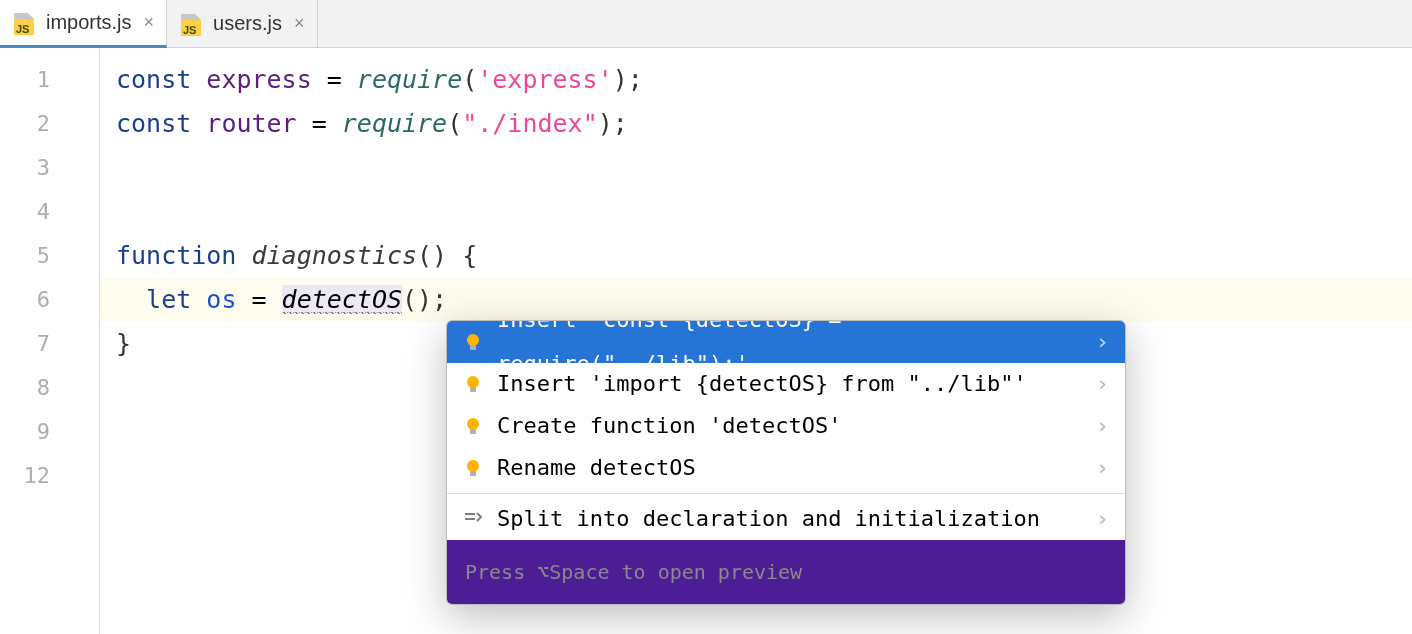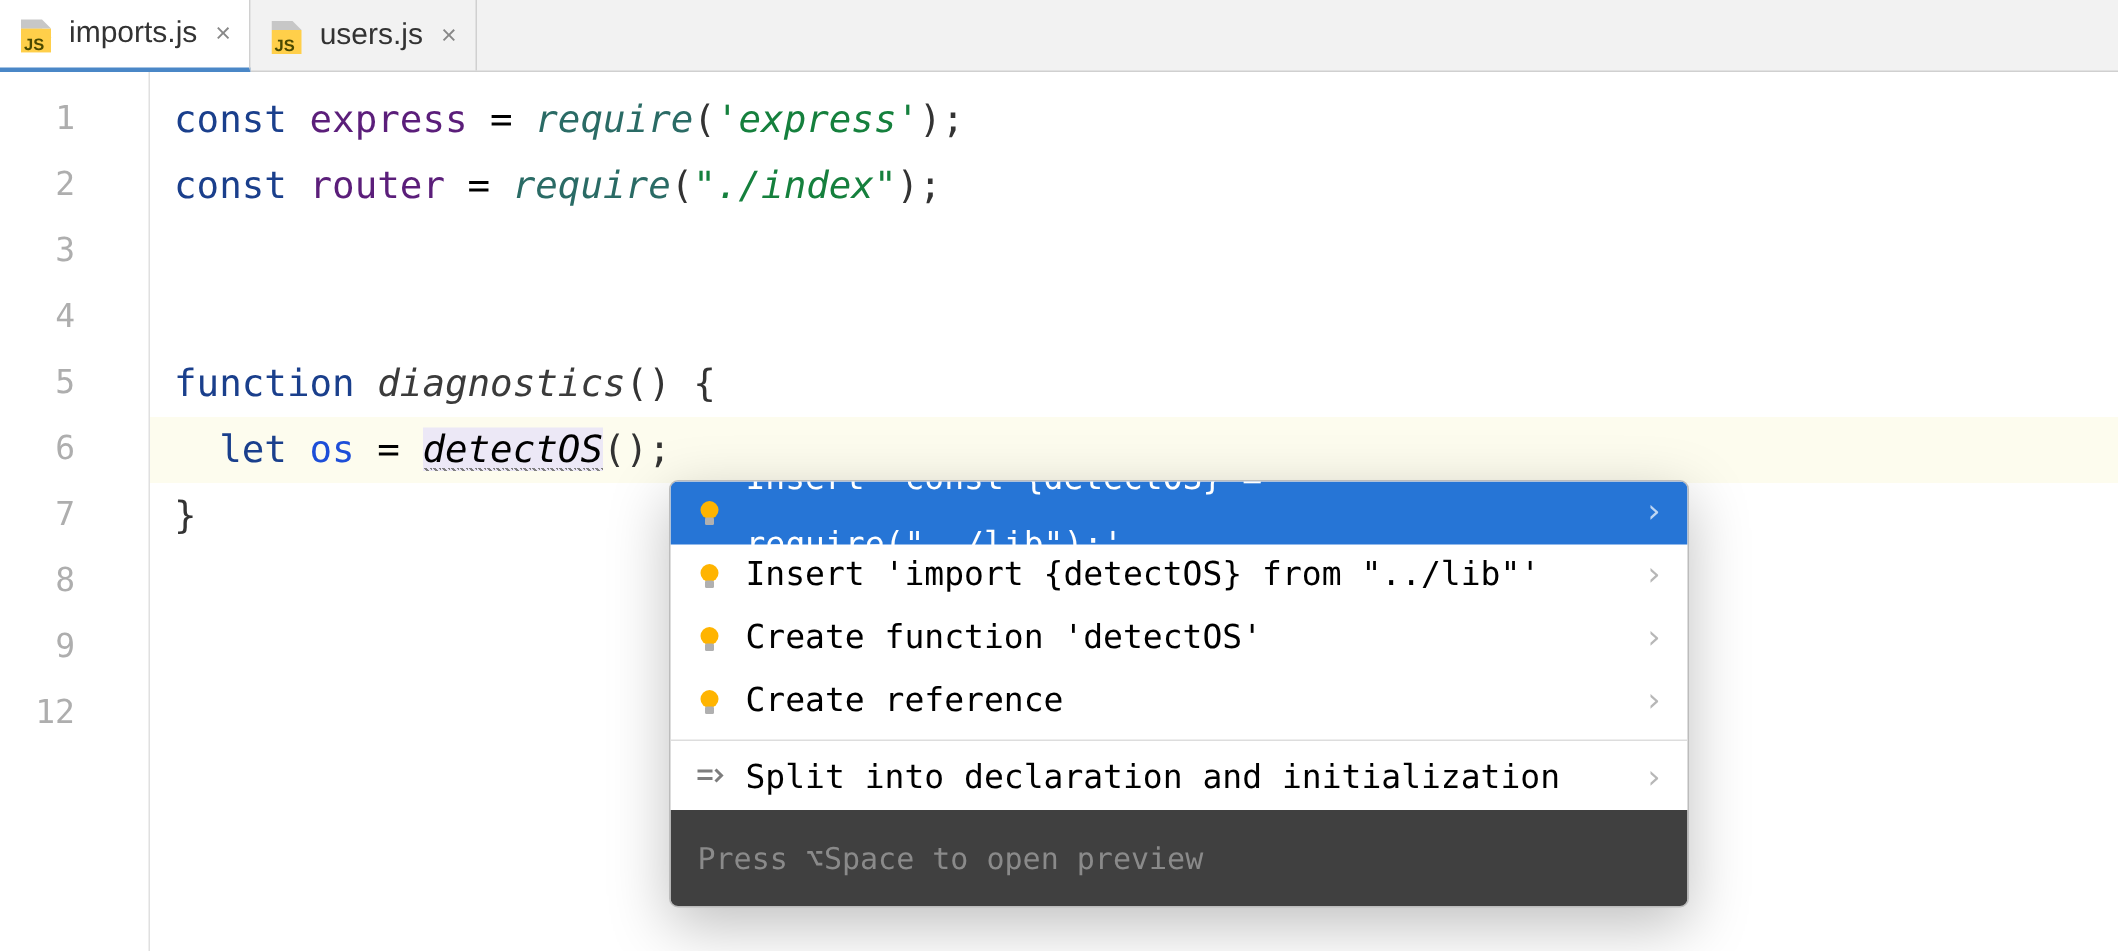--- a/index.html
+++ b/index.html
@@ -79,21 +79,21 @@
     font-size: 25px;
     line-height:44px;
     position:relative;
   }
   .code .line { height:44px; padding-left:16px; white-space:pre;}
   .line.highlight { background:#fdfcee; }
   .kw { color:#1a3f8c; }
   .def { color:#5b1e7a; }
   .fn { color:#2a6b65; font-style:italic;}
   .callfn { color: #3b3b3b; font-style: italic; }
-  .str { color:#15803d;font-style:italic;}
+  .str { color:#ec4899;}
   .ident-err { 
     background:#ece8f6; 
     font-style:italic;
     position:relative;
   }
   .ident-err::after{
     content:'';
     position:absolute;left:0;right:0;bottom:0;height:2px;
     background-image: linear-gradient(45deg, transparent 30%, #808080 30%, #808080 50%, transparent 50%, transparent 80%, #808080 80%);
     background-size:6px 2px;
@@ -122,21 +122,21 @@
     cursor:pointer;
   }
   .popup-item.selected{ background:#2675d6; color:#fff;}
   .popup-item .arrow{ margin-left:auto; color:inherit; opacity:0.7;}
   .popup-item:not(.selected) .arrow{color:#999;}
   .bulb{width:20px;height:20px;display:flex;align-items:center;justify-content:center;}
   .bulb svg{width:20px;height:20px;}
   .split-icon{width:20px;height:20px;display:flex;align-items:center;justify-content:center;color:#7d7d7d;}
   .popup-sep{height:1px;background:#ddd;margin:4px 0;}
   .popup-footer{
-    background:#404040;
+    background:#4c1d95;
     color:#8a8a8a;
     padding:10px 18px;
     font-size:20px;
   }
 </style>
 </head>
 <body>
 
 <div class="tabbar">
   <div class="tab active">
@@ -224,21 +224,21 @@
         <span>Create function 'detectOS'</span>
         <span class="arrow">›</span>
       </div>
       <div class="popup-item">
         <span class="bulb">
             <svg viewBox="0 0 20 20">
               <circle cx="10" cy="8" r="6" fill="#ffb400"></circle>
               <rect x="7" y="13" width="6" height="5" rx="1" fill="#b0b0b0"></rect>
             </svg>
           </span>
-        <span>Create reference</span>
+        <span>Rename detectOS</span>
         <span class="arrow">›</span>
       </div>
       <div class="popup-sep"></div>
       <div class="popup-item">
         <span class="split-icon">
             <svg viewBox="0 0 20 20">
               <rect x="2" y="4" width="10" height="2" fill="#7d7d7d"></rect>
               <rect x="2" y="9" width="10" height="2" fill="#7d7d7d"></rect>
               <path d="M14 4 L18 8 L14 12" stroke="#7d7d7d" stroke-width="2" fill="none"></path>
             </svg>

